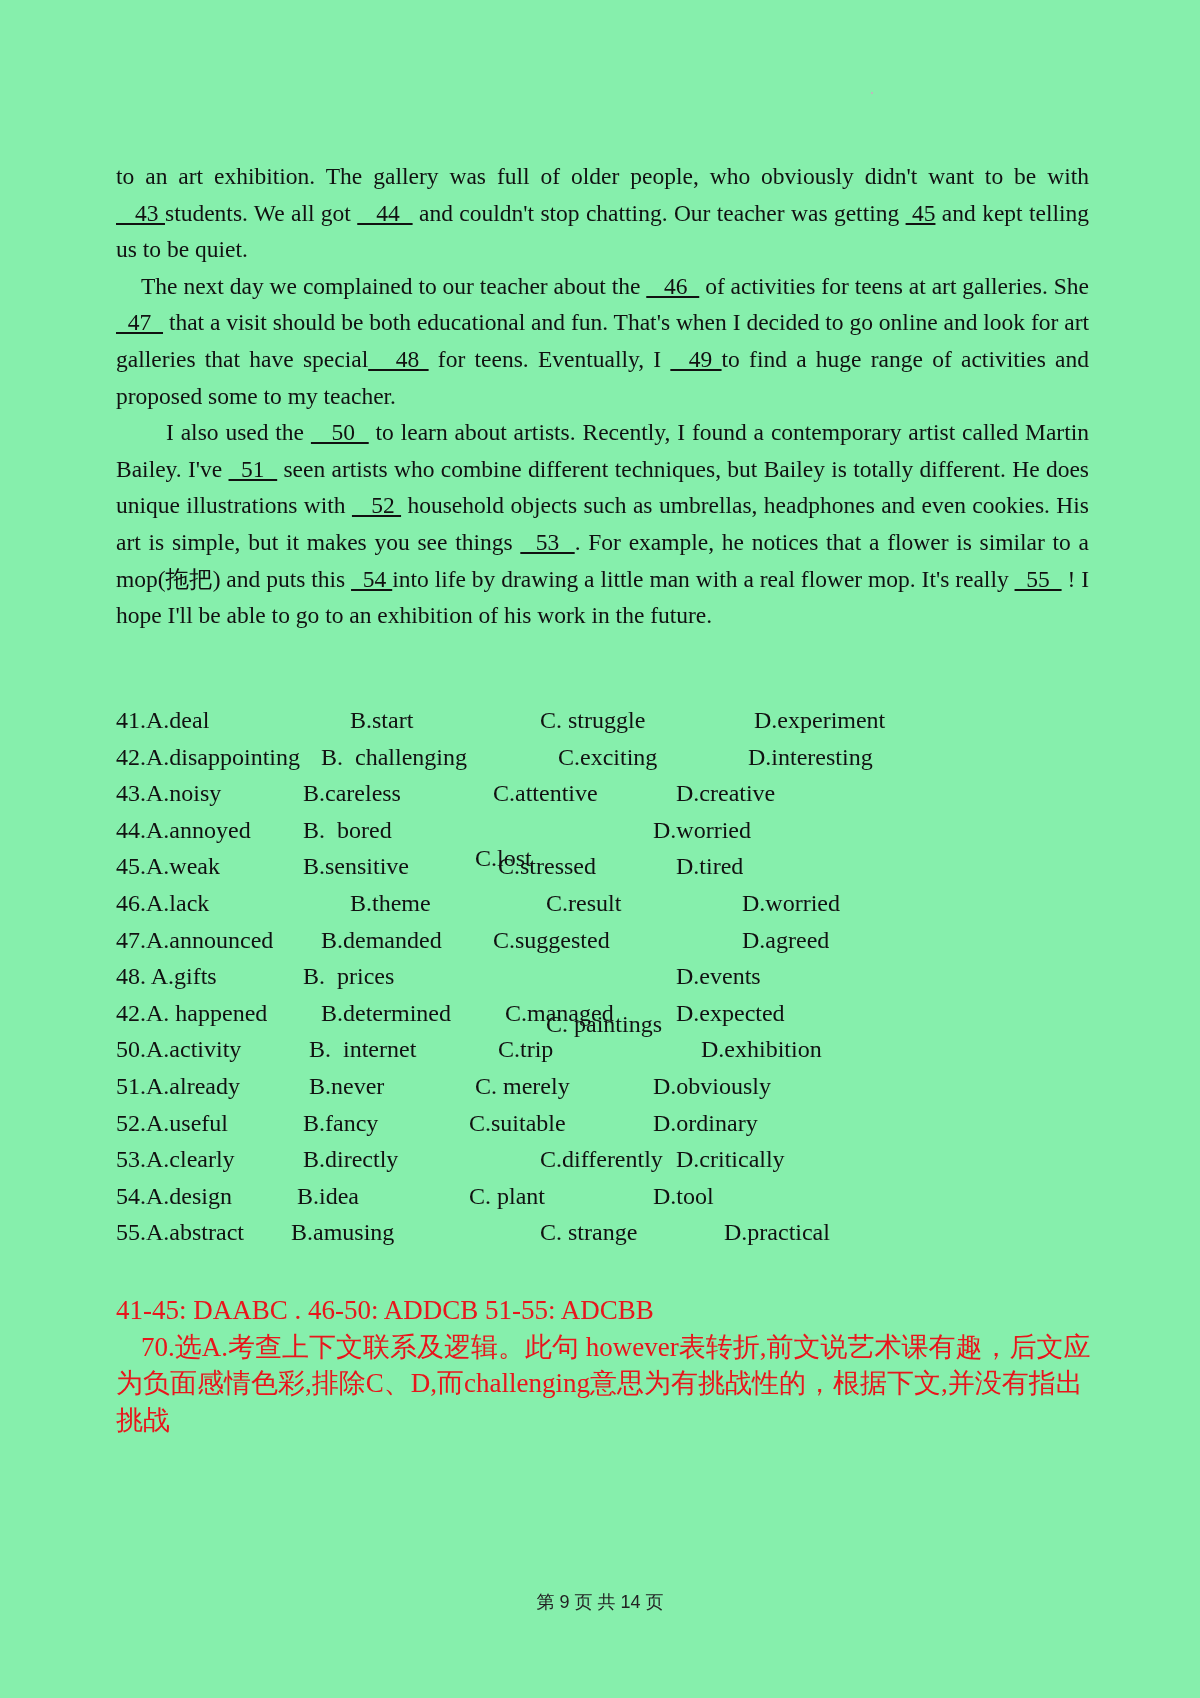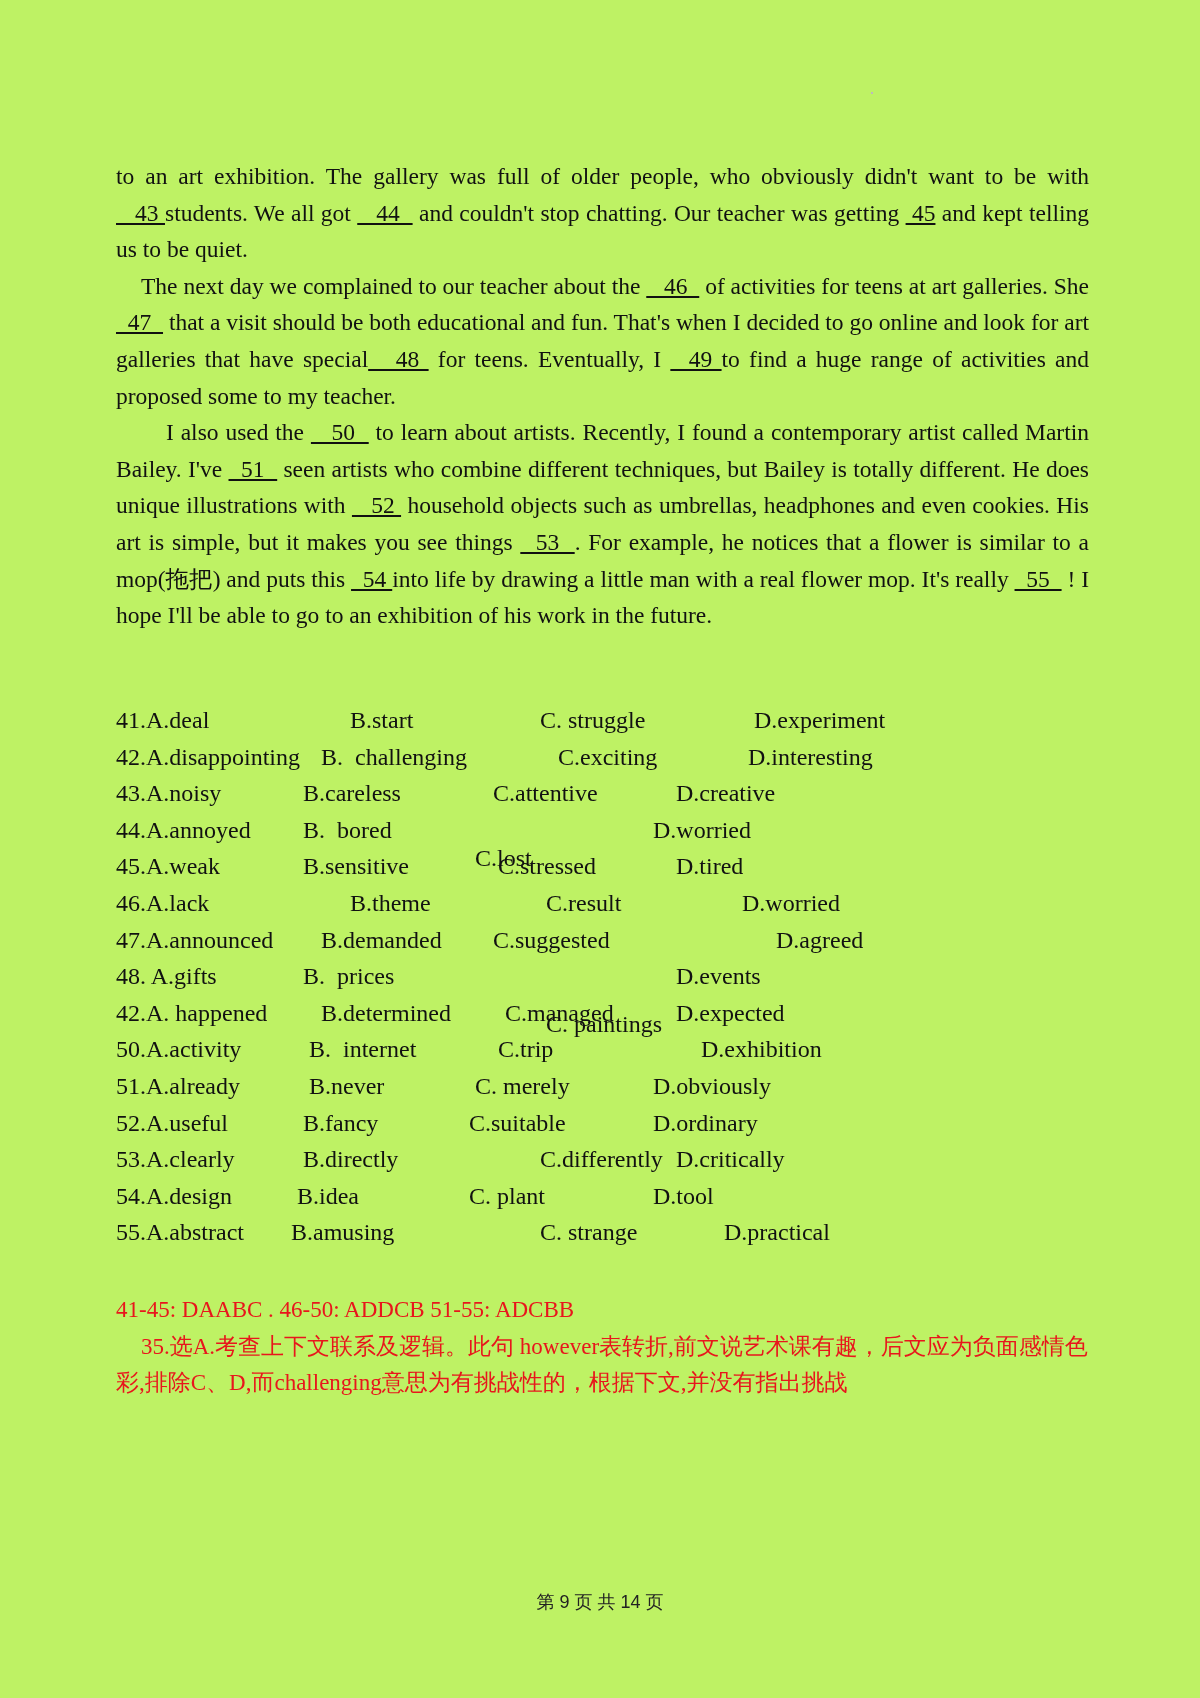--- a/index.html
+++ b/index.html
@@ -1,36 +1,36 @@
 <!DOCTYPE html>
 <html><head>
   <meta charset="utf-8">
   <style>
     html, body { margin: 0; padding: 0; background: #ffffff; }
     body { width: 1200px; height: 1698px; position: relative; overflow: hidden; }
-    .page { position: absolute; left: 0; top: 0; width: 1200px; height: 1698px; background: #bef264; }
+    .page { position: absolute; left: 0; top: 0; width: 1200px; height: 1698px; background: #86efac; }
     .dot { position: absolute; left: 871px; top: 92px; width: 2px; height: 2px; background: #bbb; }
     .passage {
       position: absolute; left: 116px; top: 158px; width: 973px;
       font-family: "Liberation Serif", serif; font-size: 23.5px; color: #111;
       line-height: 36.6px; text-align: justify;
     }
     .passage p { margin: 0; }
     .indent1 { text-indent: 25px; }
     .indent2 { text-indent: 50px; }
     .blank { text-decoration: underline; white-space: pre; }
     .options {
       position: absolute; left: 116px; top: 707px; width: 1000px;
       font-family: "Liberation Serif", serif; font-size: 24px; color: #111;
     }
     .opt-row { position: relative; height: 36.6px; }
     .opt-row span { position: absolute; top: 0; white-space: pre; }
     .answers {
       position: absolute; left: 116px; top: 1292px; width: 980px;
-      font-family: "Liberation Serif", serif; font-size: 23px; color: #e8161c;
+      font-family: "Liberation Serif", serif; font-size: 27px; color: #e8161c;
       line-height: 36.6px;
     }
     .answers p { margin: 0; }
     .answers .ind { text-indent: 25px; }
     .footer {
       position: absolute; left: 0; top: 1590px; width: 1200px; text-align: center;
       font-family: "Liberation Sans", sans-serif; font-size: 18px; color: #222;
     }
   </style>
 </head>
@@ -79,21 +79,21 @@
       <div class="opt-row">
         <span style="left: 0px;">46.A.lack</span>
         <span style="left: 234px;">B.theme</span>
         <span style="left: 430px;">C.result</span>
         <span style="left: 626px;">D.worried</span>
       </div>
       <div class="opt-row">
         <span style="left: 0px;">47.A.announced</span>
         <span style="left: 205px;">B.demanded</span>
         <span style="left: 377px;">C.suggested</span>
-        <span style="left: 660px;">D.agreed</span>
+        <span style="left: 626px;">D.agreed</span>
       </div>
       <div class="opt-row">
         <span style="left: 0px;">48. A.gifts</span>
         <span style="left: 187px;">B.  prices</span>
         <span style="left: 430px; margin-top: 48px;">C. paintings</span>
         <span style="left: 560px;">D.events</span>
       </div>
       <div class="opt-row">
         <span style="left: 0px;">42.A. happened</span>
         <span style="left: 205px;">B.determined</span>
@@ -133,17 +133,17 @@
       <div class="opt-row">
         <span style="left: 0px;">55.A.abstract</span>
         <span style="left: 175px;">B.amusing</span>
         <span style="left: 424px;">C. strange</span>
         <span style="left: 608px;">D.practical</span>
       </div>
     </div>
 
   <div class="answers">
     <p>41-45: DAABC . 46-50: ADDCB   51-55: ADCBB</p>
-    <p class="ind">35.选A.考查上下文联系及逻辑。此句 however表转折,前文说艺术课有趣，后文应为负面感情色彩,排除C、D,而challenging意思为有挑战性的，根据下文,并没有指出挑战</p>
+    <p class="ind">70.选A.考查上下文联系及逻辑。此句 however表转折,前文说艺术课有趣，后文应为负面感情色彩,排除C、D,而challenging意思为有挑战性的，根据下文,并没有指出挑战</p>
   </div>
 
   <div class="footer">第 9 页 共 14 页</div>
 </div>
 
 </body></html>

